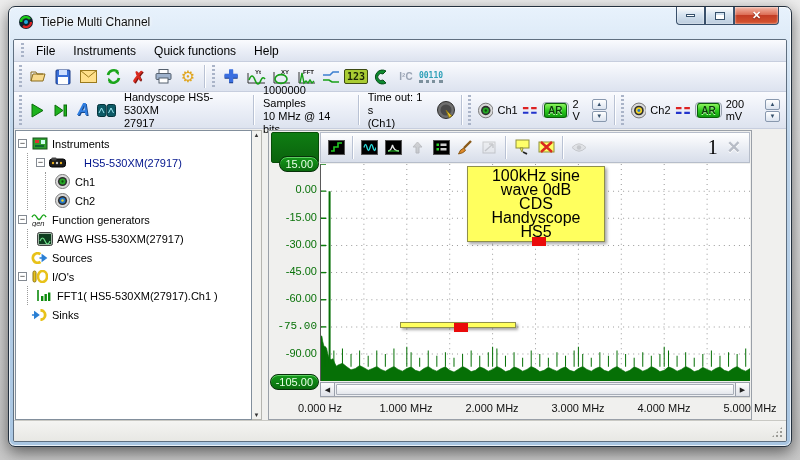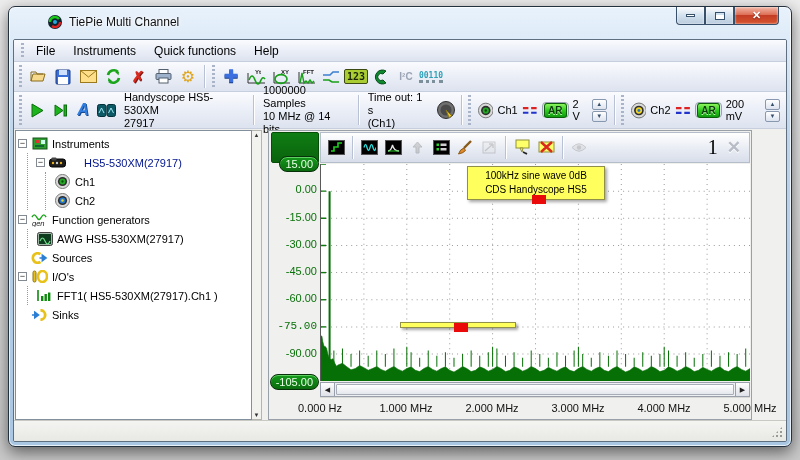--- a/index.html
+++ b/index.html
@@ -4,21 +4,21 @@
 <style>
   * { margin:0; padding:0; box-sizing:border-box; }
   html,body { width:800px; height:460px; overflow:hidden; }
   body { background:linear-gradient(#ededed,#c9c9c9); font-family:"Liberation Sans",sans-serif; font-size:11px; color:#000; }
 
   
   .window { position:absolute; left:8px; top:6px; width:784px; height:441px;
     border:1px solid #24313f; border-radius:7px;
     background:linear-gradient(#e8f2fc,#bdd4ea 30%,#a9c6e2);
     box-shadow:0 5px 16px rgba(0,0,0,.55), inset 0 0 0 1px rgba(255,255,255,.75); }
-  .titlebar { height:29px; display:flex; align-items:center; padding:0 9px;margin-left:29px; }
+  .titlebar { height:29px; display:flex; align-items:center; padding:0 9px; }
   .title-text { margin-left:6px; font-size:12px; color:#111; text-shadow:0 0 4px #fff,0 0 4px #fff; }
   .winbtns { position:absolute; right:12px; top:0; display:flex; }
   .winbtn { width:29px; height:18px; border:1px solid #39506b; border-top:none;
     background:linear-gradient(#fdfdfd,#d6e3f0 45%,#b9cbdd); display:flex; align-items:center; justify-content:center;
     box-shadow:inset 0 0 2px #fff; }
   .winbtn.min { border-radius:0 0 0 4px; }
   .winbtn.close { width:45px; border-radius:0 0 4px 0;
     background:linear-gradient(#f2b8a8,#dd6f57 45%,#c23b24 46%,#d6552f); }
   .glyph-min { width:9px; height:3px; background:#fff; border:1px solid #35506b; }
   .glyph-max { width:10px; height:8px; border:1px solid #35506b; background:#fff; box-shadow:inset 0 2px 0 #cfe0ef; }
@@ -75,21 +75,21 @@
   .gtoolbar { height:31px; background:linear-gradient(#ffffff,#e6eaf2 60%,#d8deea); border:1px solid #b6bdca;
     display:flex; align-items:center; gap:2px; padding:0 4px; margin-bottom:1px; }
   .gbtn { width:22px; height:21px; display:flex; align-items:center; justify-content:center; border-radius:2px; }
   .gbtn.disabled { opacity:.35; filter:grayscale(1); }
   .tile { width:17px; height:15px; background:#000; border:1px solid #555; display:flex; align-items:center; justify-content:center; }
   .graph-num { margin-left:auto; font-family:"Liberation Serif",serif; font-size:20px; padding:0 3px; }
   .graph-close { color:#b7bcc6; font-weight:bold; font-size:17px; text-shadow:0 1px 0 #fff; padding:0 4px; }
 
   .plot { position:relative; height:218px; background:#fff; border-left:1px solid #5a5a5a; overflow:hidden; }
   .anno { position:absolute; background:#ffff5e; border:1px solid #8f8f4a; box-shadow:2px 2px 3px rgba(0,0,0,.35);
-    padding:2px 16px; text-align:center; line-height:14px; font-size:10px; z-index:3; }
+    padding:2px 16px; text-align:center; line-height:14px; font-size:16px; z-index:3; }
   .anno .handle { position:absolute; bottom:-5px; width:14px; height:9px; background:#ea0a0a; }
 
   .hscroll { height:15px; display:flex; margin-top:1px; }
   .hs-btn { width:15px; height:15px; background:linear-gradient(#fdfdfd,#dfe2e8); border:1px solid #9aa0ab; font-size:7px;
     display:flex; align-items:center; justify-content:center; color:#222; }
   .hs-track { flex:1; background:#eef0f3; border:1px solid #9aa0ab; border-left:none; border-right:none; padding:1px; }
   .hs-thumb { height:100%; background:linear-gradient(#ffffff,#e4e7ec); border:1px solid #a8aeb8; border-radius:1px; }
   .xlabels { position:relative; height:21px; background:#f0f0ee; border-top:1px solid #d8d8d4; }
   .xlab { position:absolute; top:4px; transform:translateX(-50%); font-size:11px; color:#111; white-space:nowrap; }
 

